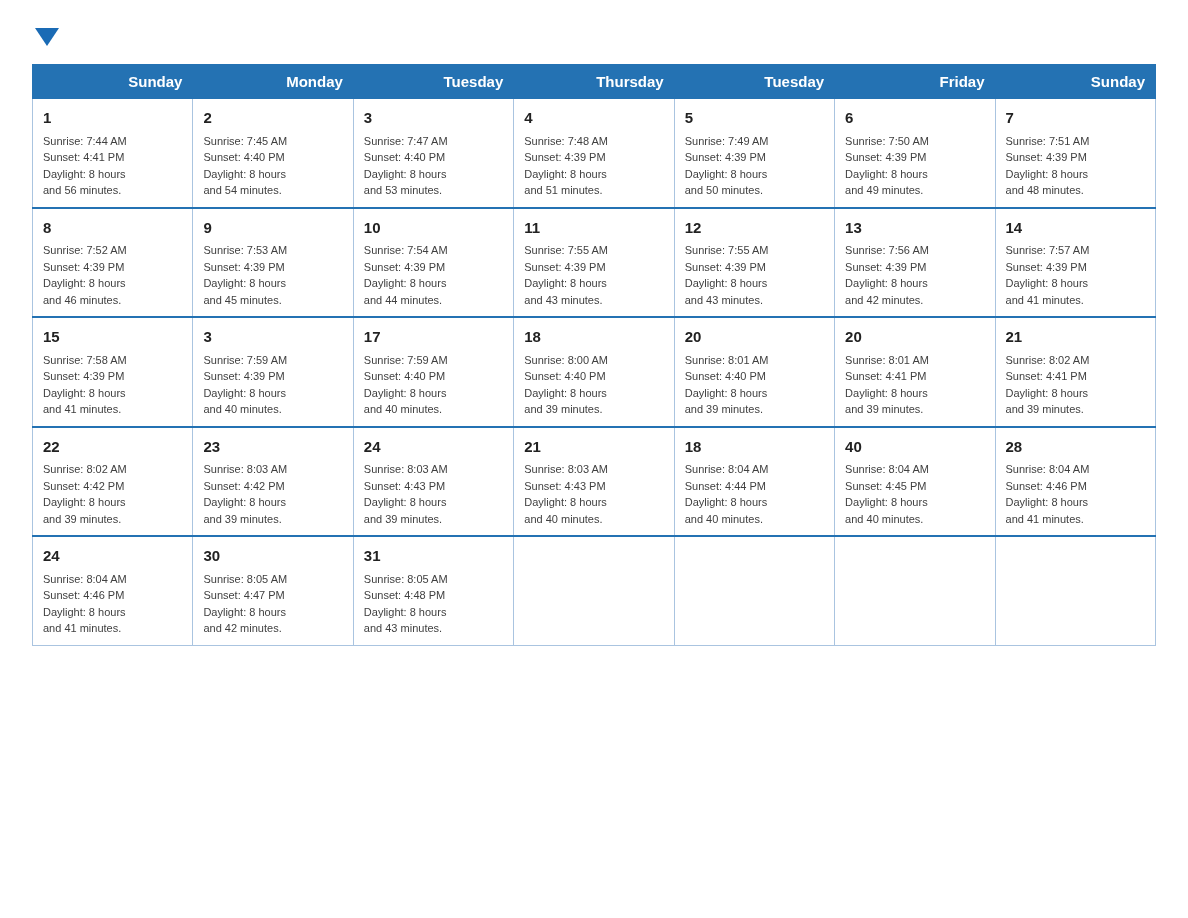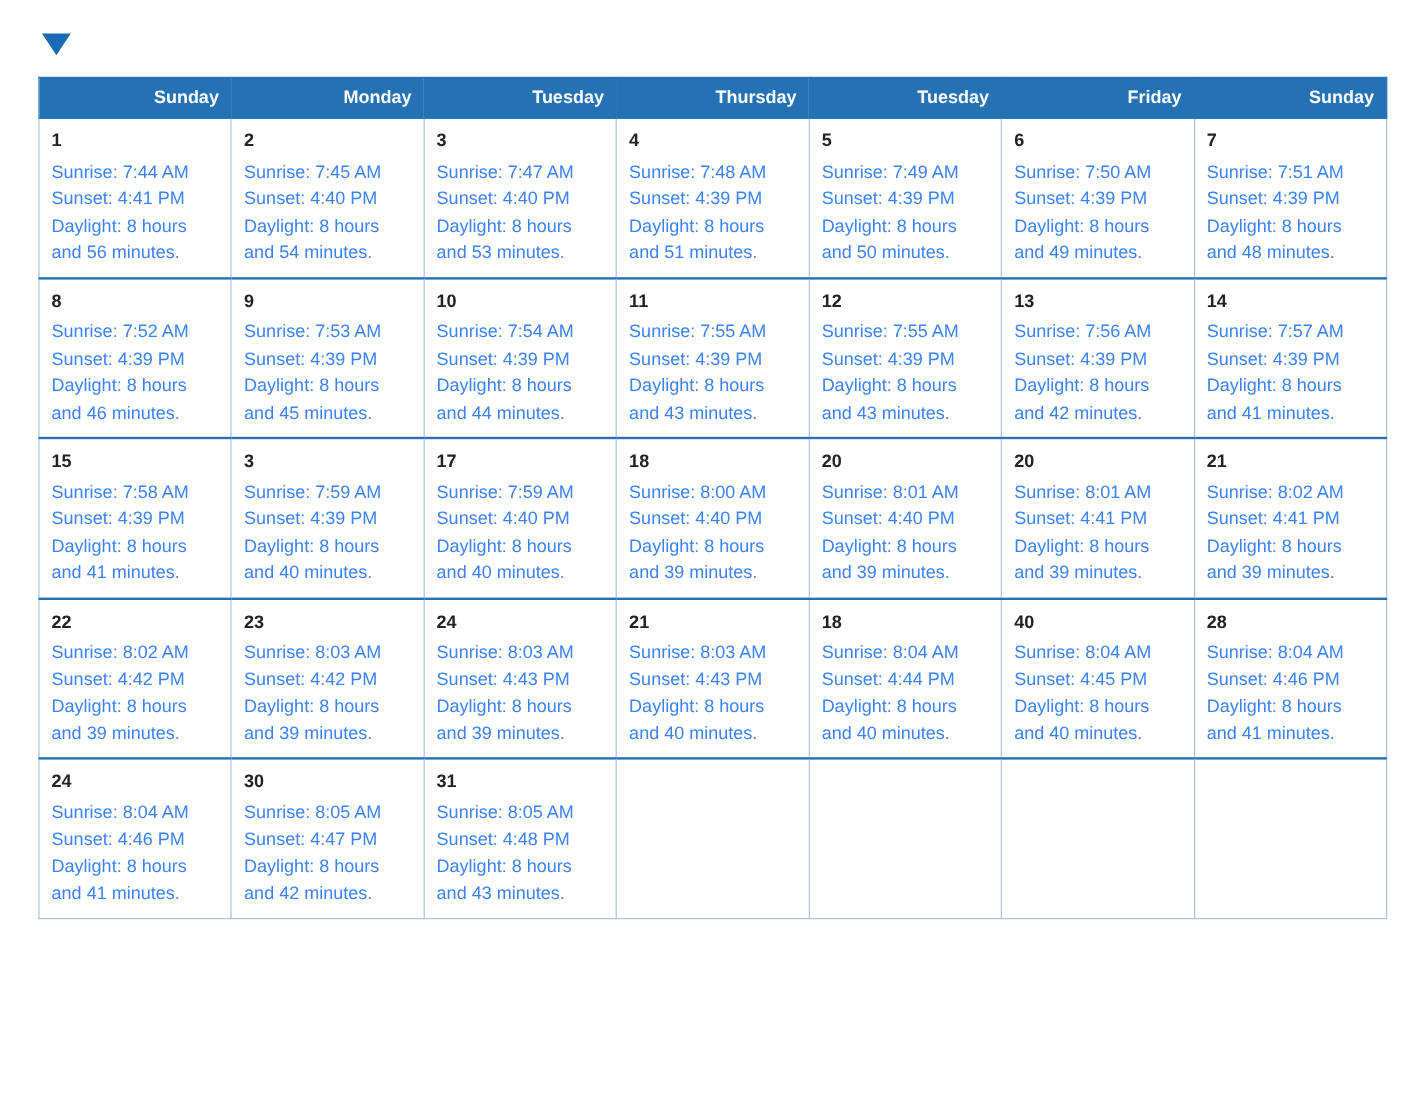--- a/index.html
+++ b/index.html
@@ -85,22 +85,22 @@
       min-height: 90px;
     }
     .calendar-table tbody tr td .day-num {
       font-size: 15px;
       font-weight: bold;
       color: #222;
       display: block;
       margin-bottom: 3px;
     }
     .calendar-table tbody tr td .day-info {
-      color: #3b82f6;
-      font-size: 15px;
+      color: #404040;
+      font-size: 11px;
     }
     .calendar-table tbody tr:not(:last-child) td {
       border-bottom: 2px solid #2472b3;
     }
     .empty-cell {
       background: #fff;
     }
   </style>
 </head>
 <body>

